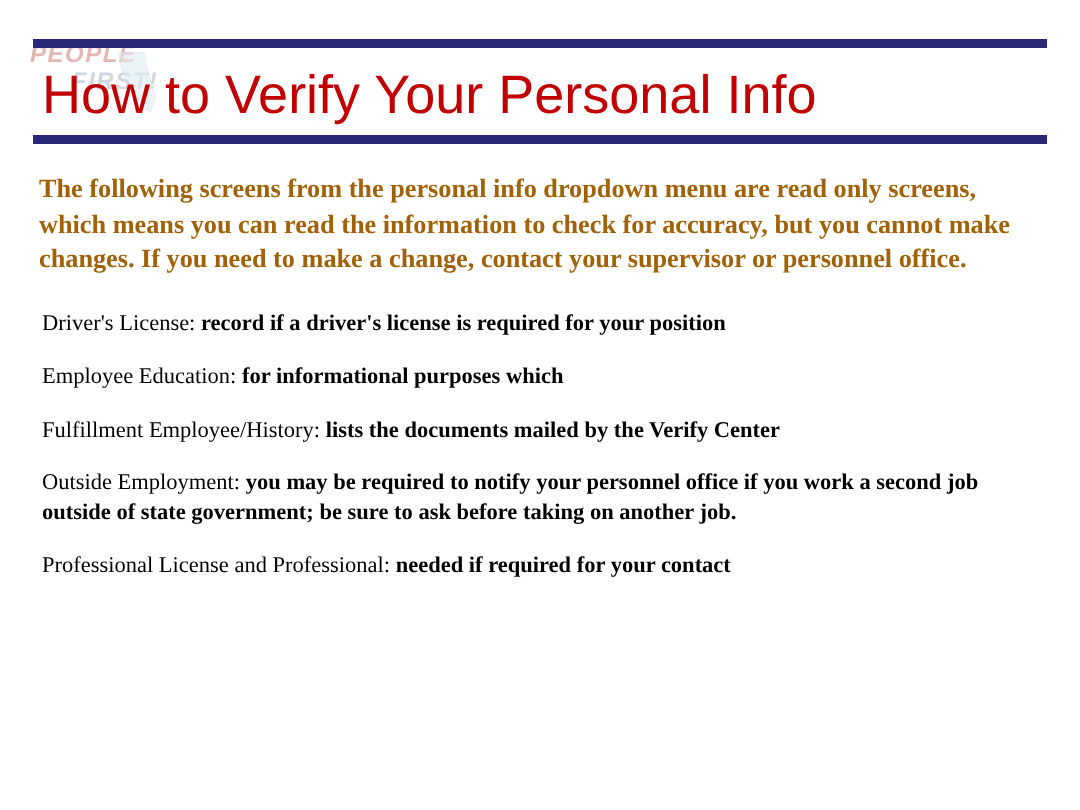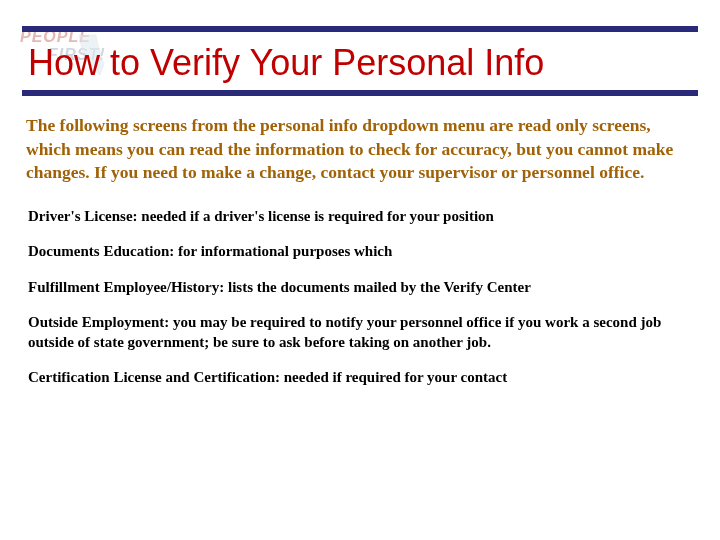--- a/index.html
+++ b/index.html
@@ -74,21 +74,21 @@
     margin: 22px 6px 0 6px;
   }
   .item {
     font-family: Georgia, 'Times New Roman', serif;
     font-size: 15px;
     color: #000;
     margin-bottom: 16px;
     line-height: 1.3;
   }
   .item .term {
-    font-weight: bold;
+    font-weight: normal;
   }
   .item .desc {
     font-weight: bold;
   }
 </style>
 </head>
 <body>
 
 <div class="watermark">
   <div class="people">PEOPLE</div>
@@ -100,28 +100,28 @@
 
 <div class="slide">
   <div class="rule"></div>
   <h1 class="title">How to Verify Your Personal Info</h1>
   <div class="rule2"></div>
 
   <p class="intro">The following screens from the personal info dropdown menu are read only screens, which means you can read the information to check for accuracy, but you cannot make changes.  If you need to make a change, contact your supervisor or personnel office.</p>
 
   <div class="items">
     <div class="item">
-      <span class="term">Driver's License:</span><span class="desc"> needed if a driver's license is required for your position</span>
+      <span class="term">Driver's License:</span><span class="desc"> record if a driver's license is required for your position</span>
     </div>
     <div class="item">
-      <span class="term">Documents Education:</span><span class="desc"> for informational purposes which</span>
+      <span class="term">Employee Education:</span><span class="desc"> for informational purposes which</span>
     </div>
     <div class="item">
       <span class="term">Fulfillment Employee/History:</span><span class="desc"> lists the documents mailed by the Verify Center</span>
     </div>
     <div class="item">
       <span class="term">Outside Employment:</span><span class="desc"> you may be required to notify your personnel office if you work a second job outside of state government; be sure to ask before taking on another job.</span>
     </div>
     <div class="item">
-      <span class="term">Certification License and Certification:</span><span class="desc"> needed if required for your contact</span>
+      <span class="term">Professional License and Professional:</span><span class="desc"> needed if required for your contact</span>
     </div>
   </div>
 </div>
 
 </body></html>

